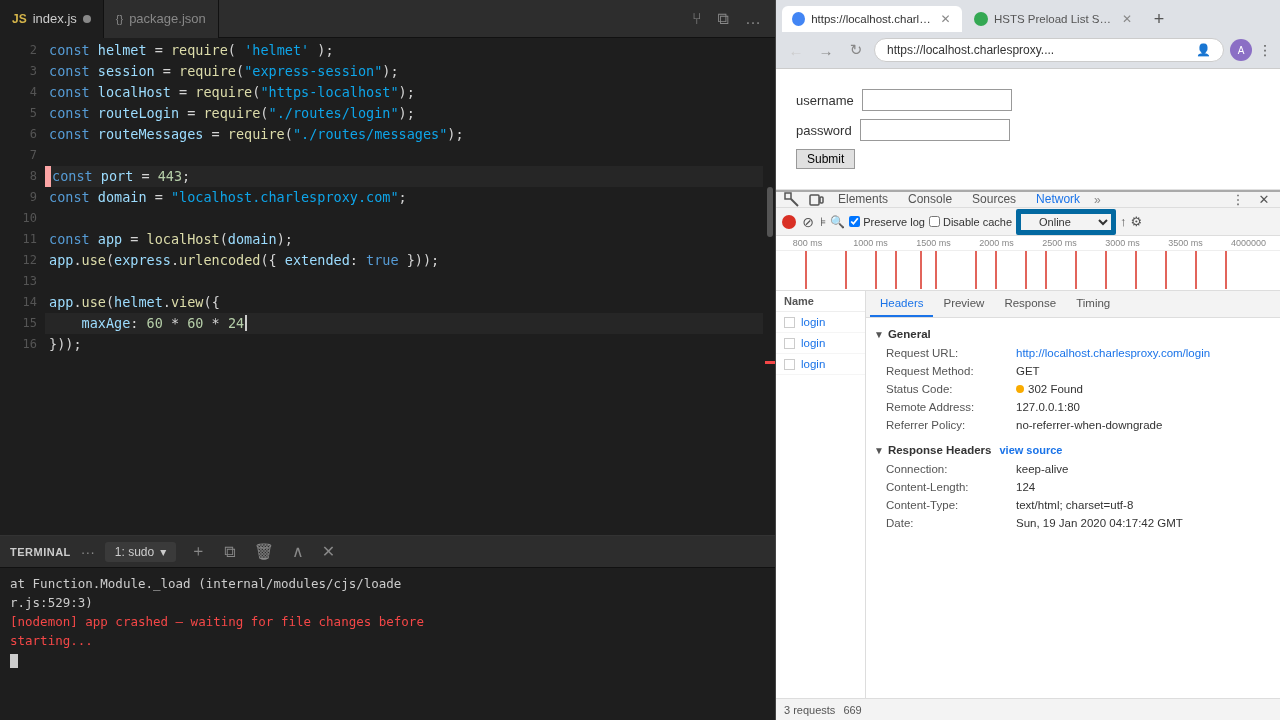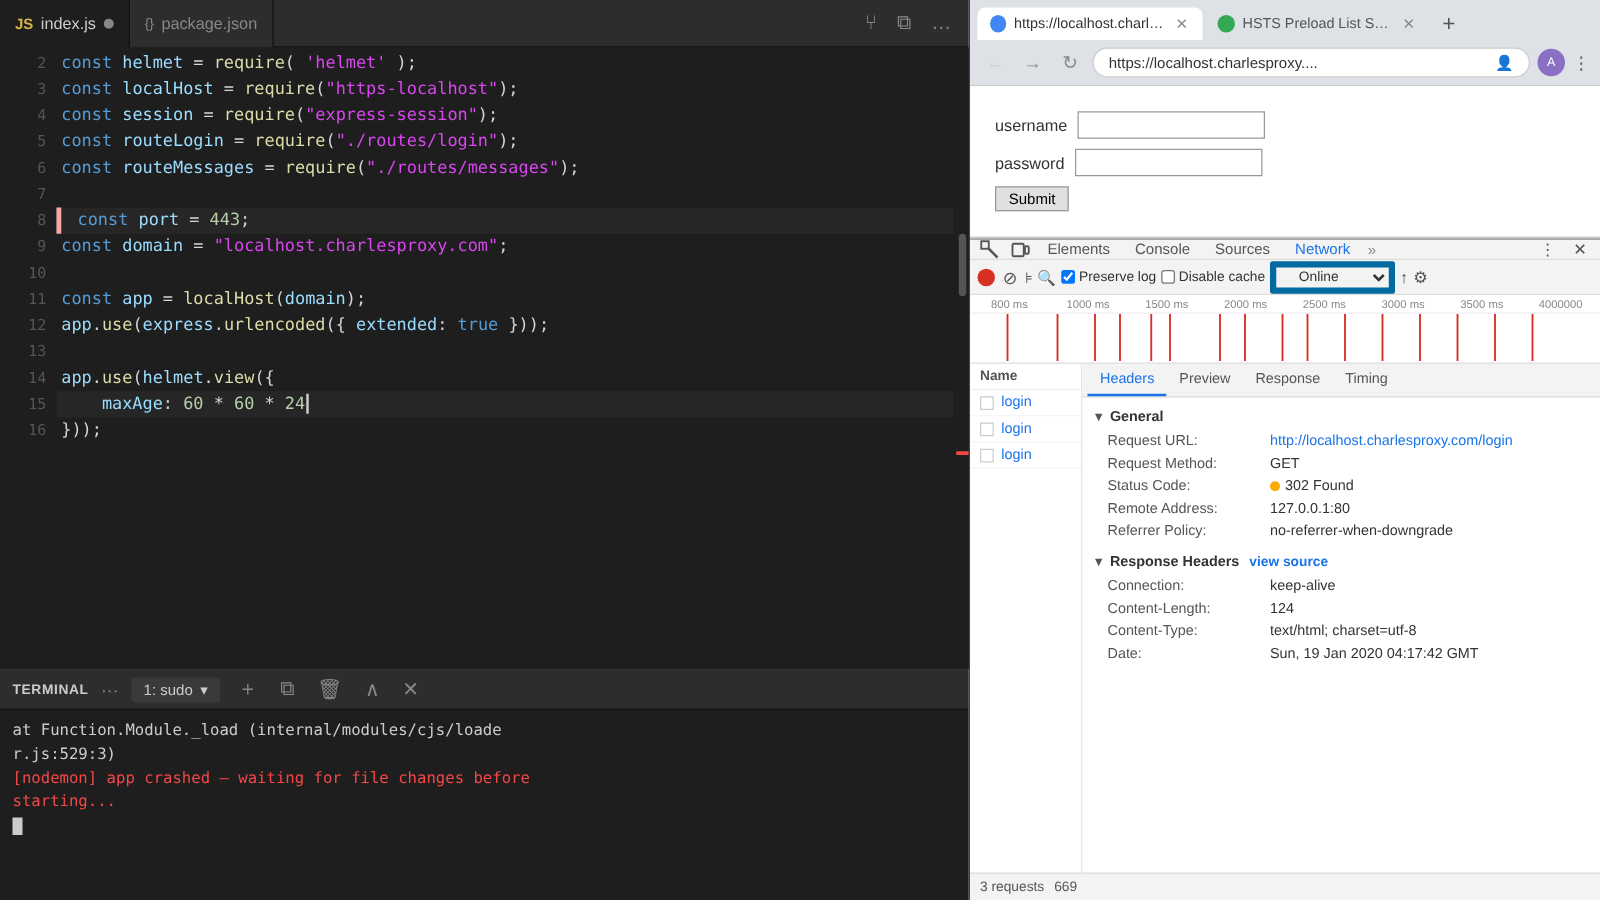--- a/index.html
+++ b/index.html
@@ -85,21 +85,21 @@
       flex: 1;
       padding-top: 2px;
       overflow-x: hidden;
       position: relative;
     }
     .code-line { height: 21px; white-space: pre; padding-left: 4px; }
     .code-line.highlighted { background: rgba(255,255,255,0.04); }
 
     
     .kw { color: #569cd6; }
-    .str { color: #d946ef; }
+    .str { color: #0ea5e9; }
     .fn { color: #dcdcaa; }
     .var { color: #9cdcfe; }
     .num { color: #b5cea8; }
     .plain { color: #d4d4d4; }
 
     
     .terminal-panel {
       height: 185px;
       background: #1e1e1e;
       border-top: 1px solid #333;
@@ -517,31 +517,31 @@
         <div>12</div>
           <div>13</div>
           <div>14</div>
           <div>15</div>
           <div>16</div>
       </div>
       <div class="code-content">
 
         <div class="code-line"><span class="kw">const </span><span class="var">helmet</span><span class="plain"> = </span><span class="fn">require</span><span class="plain">( </span><span class="str">'helmet'</span><span class="plain"> );</span></div>
 
+        <div class="code-line"><span class="kw">const </span><span class="var">session</span><span class="plain"> = </span><span class="fn">require</span><span class="plain">(</span><span class="str">"express-session"</span><span class="plain">);</span></div>
+
         <div class="code-line"><span class="kw">const </span><span class="var">localHost</span><span class="plain"> = </span><span class="fn">require</span><span class="plain">(</span><span class="str">"https-localhost"</span><span class="plain">);</span></div>
 
-        <div class="code-line"><span class="kw">const </span><span class="var">session</span><span class="plain"> = </span><span class="fn">require</span><span class="plain">(</span><span class="str">"express-session"</span><span class="plain">);</span></div>
-
         <div class="code-line"><span class="kw">const </span><span class="var">routeLogin</span><span class="plain"> = </span><span class="fn">require</span><span class="plain">(</span><span class="str">"./routes/login"</span><span class="plain">);</span></div>
 
         <div class="code-line"><span class="kw">const </span><span class="var">routeMessages</span><span class="plain"> = </span><span class="fn">require</span><span class="plain">(</span><span class="str">"./routes/messages"</span><span class="plain">);</span></div>
 
         <div class="code-line">&nbsp;</div>
 
-        <div class="code-line highlighted" style="border-left: 4px solid #fca5a5; padding-left: 13px;"><span class="kw">const </span><span class="var">port</span><span class="plain"> = </span><span class="num">443</span><span class="plain">;</span></div>
+        <div class="code-line highlighted" style="border-left: 6px solid #fca5a5; padding-left: 1px;"><span class="kw">const </span><span class="var">port</span><span class="plain"> = </span><span class="num">443</span><span class="plain">;</span></div>
 
         <div class="code-line"><span class="kw">const </span><span class="var">domain</span><span class="plain"> = </span><span class="str">"localhost.charlesproxy.com"</span><span class="plain">;</span></div>
 
         <div class="code-line">&nbsp;</div>
 
         <div class="code-line"><span class="kw">const </span><span class="var">app</span><span class="plain"> = </span><span class="fn">localHost</span><span class="plain">(</span><span class="var">domain</span><span class="plain">);</span></div>
 
         <div class="code-line"><span class="var">app</span><span class="plain">.</span><span class="fn">use</span><span class="plain">(</span><span class="var">express</span><span class="plain">.</span><span class="fn">urlencoded</span><span class="plain">({ </span><span class="var">extended</span><span class="plain">: </span><span class="kw">true </span><span class="plain">}));</span></div>
 
         <div class="code-line">&nbsp;</div>

